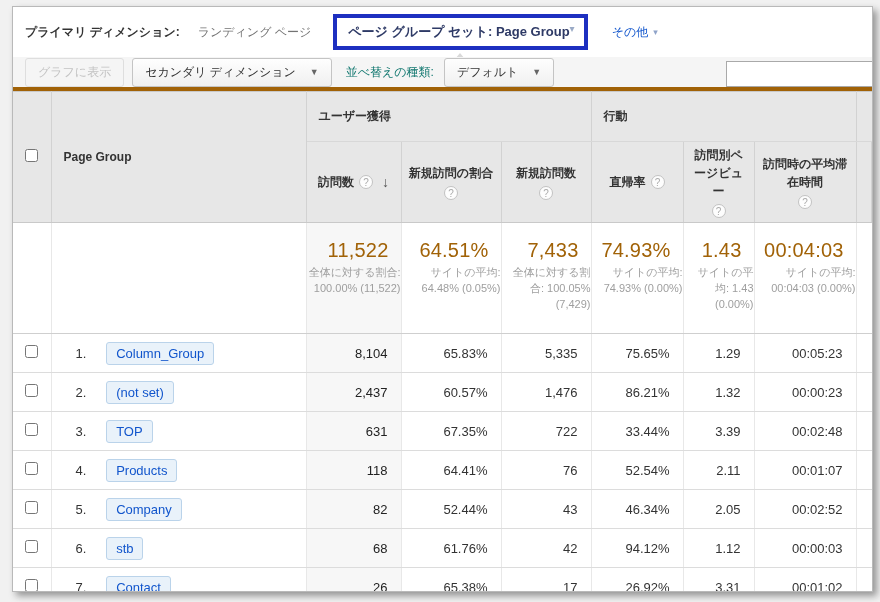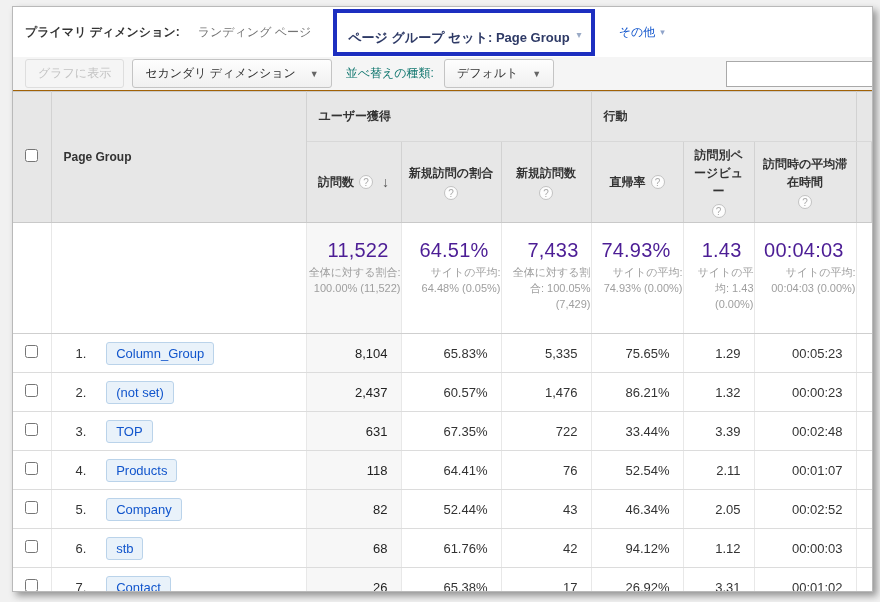--- a/index.html
+++ b/index.html
@@ -7,31 +7,31 @@
   .stage { position:relative; width:880px; height:602px; background:#f1f1f1; overflow:hidden; }
   .panel { position:absolute; left:12px; top:6px; width:861px; height:586px; background:#fff;
            border:1px solid #b9b9b9; box-shadow:4px 4px 7px rgba(0,0,0,.38); overflow:hidden; }
 
   
   .dim-bar { height:50px; background:#fff; display:flex; align-items:center; padding-left:12px;
              font-size:12px; color:#444; position:relative; white-space:nowrap; }
   .dim-label { font-weight:bold; color:#333; margin-right:6px; }
   .dim-link { color:#737373; text-decoration:none; margin:0 12px; cursor:pointer; }
   .active-tab { position:relative; margin:0 10px; border:4px solid #1d2fc0; background:#fff;
-                padding:16px 9px 5px 11px; font-size:13px; font-weight:bold; color:#2e3a66;
-                display:flex; align-items:flex-start; gap:7px; }
+                padding:5px 9px 5px 11px; font-size:13px; font-weight:bold; color:#2e3a66;
+                display:flex; align-items:flex-start; }
   .tab-caret { color:#9aaac6; font-size:10px; }
   .under-caret { position:absolute; left:50%; bottom:-13px; width:0; height:0; margin-left:-5px;
                  border-left:5px solid transparent; border-right:5px solid transparent;
                  border-bottom:6px solid #d9d9d9; }
   .more-link { color:#15c; text-decoration:none; margin-left:14px; display:inline-flex; align-items:center; gap:5px; cursor:pointer; }
   .more-caret { color:#8fa3c9; font-size:9px; }
 
   
-  .toolbar { height:34px; background:#f5f5f5; border-bottom:1px solid #a16207;
+  .toolbar { height:34px; background:#f5f5f5; border-bottom:4px solid #a16207;
              display:flex; align-items:center; padding-left:12px; position:relative; font-size:12px; }
   .btn { border-radius:3px; font-size:12px; padding:5px 12px; display:inline-flex; align-items:center; gap:14px; }
   .btn-disabled { color:#c3c3c3; border:1px solid #dedede; background:#f5f5f5; margin-right:8px; }
   .btn-dd { background:linear-gradient(#fefefe,#f0f0f0); border:1px solid #c4c4c4; color:#333; cursor:pointer; }
   .dd-caret { color:#666; font-size:9px; }
   .sort-label { color:#0f766e; margin:0 10px 0 14px; }
   .search-input { position:absolute; right:-2px; top:4px; width:148px; height:26px;
                   border:1px solid #a9a9a9; background:#fff; font-size:12px; padding:0 6px; }
 
   
@@ -50,21 +50,21 @@
   .help-icon { display:inline-flex; width:14px; height:14px; border-radius:50%; background:#fdfdfd;
                border:1px solid #c2c2c2; color:#aaa; font-size:10px; align-items:center; justify-content:center;
                font-weight:normal; cursor:pointer; }
   .sort-arrow { color:#555; font-size:14px; margin-left:4px; }
 
   td { border-right:1px solid #e8e8e8; }
   td:last-child, th:last-child { border-right:none; }
 
   tr.summary-row td { height:111px; vertical-align:top; padding-top:16px; border-bottom:1px solid #cfcfcf;
                       background:#fff; }
-  .sum-val { font-size:20px; color:#4c1d95; text-align:right; padding-right:12px; letter-spacing:.2px; }
+  .sum-val { font-size:20px; color:#a16207; text-align:right; padding-right:12px; letter-spacing:.2px; }
   .sum-sub { font-size:11px; color:#9e9e9e; text-align:right; padding-right:0; margin-top:3px; line-height:1.45; }
 
   tr.data-row td { height:39px; border-bottom:1px solid #dcdcdc; background:#fff; }
   tr.data-row:last-child td { border-bottom:1px solid #c9c9c9; }
   td.c-check, th.head-check { text-align:center; vertical-align:middle; }
   td.c-check input, th.head-check input { width:13px; height:13px; cursor:pointer; }
   td.c-label { padding-left:24px; vertical-align:middle; }
   .row-num { display:inline-block; width:27px; color:#333; }
   .pill { display:inline-block; background:#e9f2fa; border:1px solid #bad3ea; border-radius:3px;
           color:#15c; padding:3px 9px; font-size:13px; cursor:pointer; }

